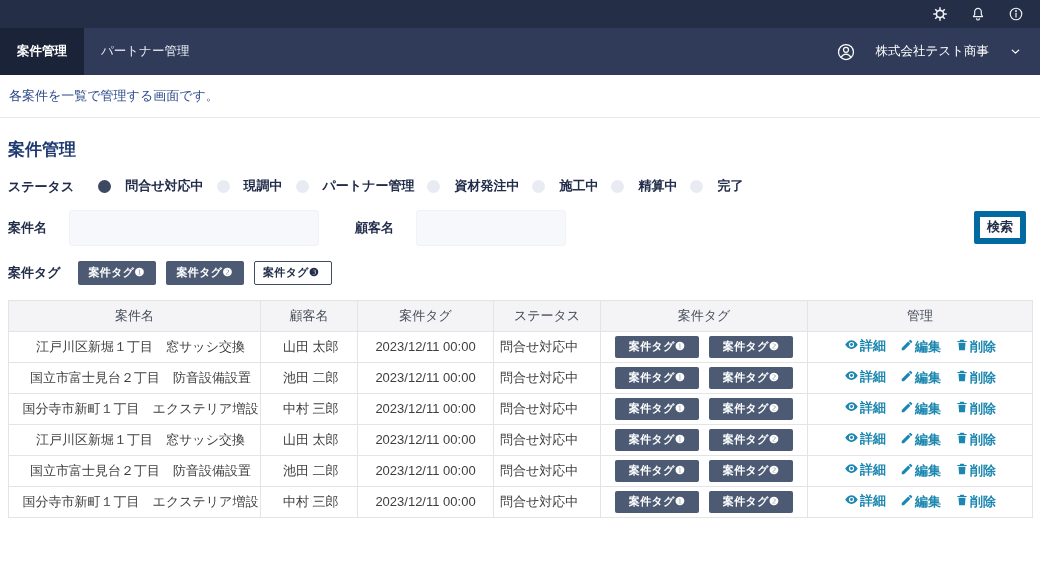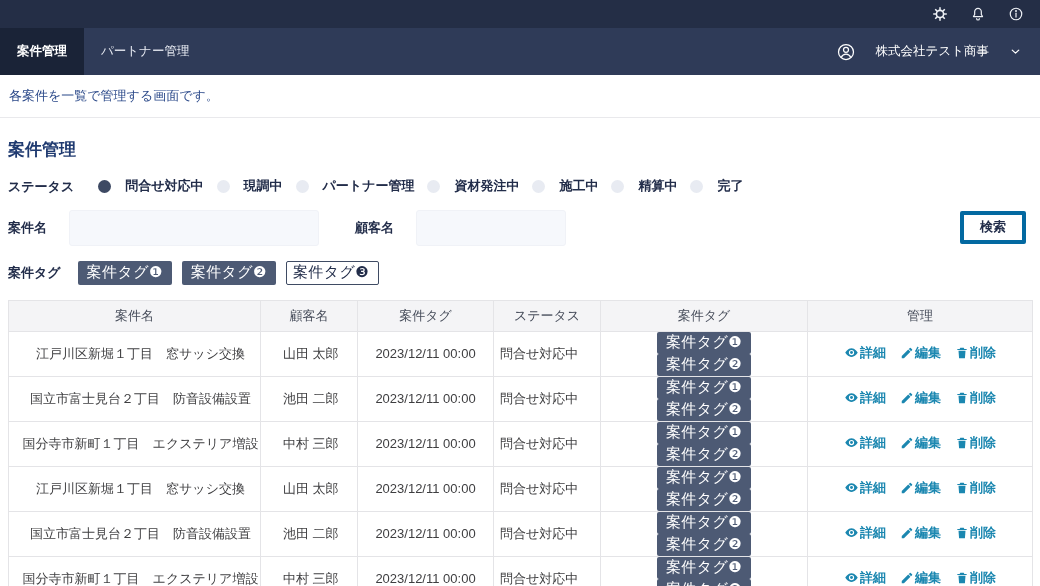--- a/index.html
+++ b/index.html
@@ -27,38 +27,38 @@
   .status-row { display: flex; align-items: center; margin-top: 16px; }
   .status-row .flabel { margin-right: 24px; }
   .radio-opt { display: inline-flex; align-items: center; margin-right: 13px; cursor: pointer; }
   .radio-dot { width: 13px; height: 13px; border-radius: 50%; background: #e8ebf2; margin-right: 14px; flex: 0 0 auto; }
   .radio-dot.sel { background: #3d4963; }
   .radio-label { font-weight: bold; color: #222d4a; font-size: 13px; white-space: nowrap; }
   .inputs-row { display: flex; align-items: center; margin-top: 13px; position: relative; height: 36px; }
   .finput { width: 250px; height: 36px; background: #f6f8fc; border: 1px solid #f0f2f7; border-radius: 3px; margin-left: 22px; font-size: 13px; padding: 0 9px; outline: none; }
   .finput.small { width: 150px; }
   .lbl2 { margin-left: 36px; }
-  .search-btn { position: absolute; right: 0; top: 1px; width: 66px; height: 33px; background: #ffffff; border: 4px solid #0369a1; border-radius: 2px; font-size: 13px; font-weight: bold; color: #222d4a; cursor: pointer; font-family: inherit; }
+  .search-btn { position: absolute; right: 0; top: 1px; width: 52px; height: 33px; background: #ffffff; border: 6px solid #0369a1; border-radius: 2px; font-size: 13px; font-weight: bold; color: #222d4a; cursor: pointer; font-family: inherit; }
   .tags-row { display: flex; align-items: center; margin-top: 15px; }
   .tags-row .flabel { margin-right: 17px; }
-  .chip { display: inline-flex; align-items: center; justify-content: center; height: 24px; min-width: 78px; padding: 0 9px; background: #4d5a74; color: #ffffff; font-size: 15px; font-weight: normal; border-radius: 2px; margin-right: 10px; cursor: pointer; letter-spacing: .4px; }
+  .chip { display: inline-flex; align-items: center; justify-content: center; height: 24px; min-width: 78px; padding: 0 9px; background: #4d5a74; color: #ffffff; font-size: 11px; font-weight: bold; border-radius: 2px; margin-right: 10px; cursor: pointer; letter-spacing: .4px; }
   .chip.outline { background: #ffffff; border: 1px solid #3f4b63; color: #222d4a; padding-left: 6px; }
   
   table { border-collapse: collapse; width: 1024px; margin-top: 15px; table-layout: fixed; }
   th, td { border: 1px solid #e4e4e7; font-size: 13px; padding: 0; }
   th { background: #f4f4f6; color: #464c5a; font-weight: normal; text-align: center; height: 31px; }
   td { height: 31px; color: #3e3e40; }
   td.c-name   { text-align: center; padding-left: 12px; }
   td.c-cust   { text-align: left; padding-left: 22px; margin-left: 30px; }
   td.c-date   { text-align: center; }
   td.c-status { text-align: left; padding-left: 6px; }
   td.c-tags   { text-align: center; }
   td.c-manage { text-align: center; }
   .row-chip { height: 22px; min-width: 84px; margin: 0 5px; cursor: default; }
-  .action { display: inline-flex; align-items: center; gap: 1px; color: #1b87b0; font-weight: bold; font-size: 13px; margin: 0 7px; cursor: pointer; white-space: nowrap; }
+  .action { display: inline-flex; align-items: flex-start; gap: 1px; color: #1b87b0; font-weight: bold; font-size: 13px; margin: 0 7px; cursor: pointer; white-space: nowrap; }
   .aicon { display: inline-flex; }
   
   .pagination { display: flex; align-items: center; margin-top: 18px; padding-left: 10px; font-size: 13px; color: #2c3a5e; }
   .pg-nav { cursor: pointer; margin-right: 12px; white-space: nowrap; }
   .pg-next { margin: 0 0 0 2px; }
   #page-buttons { display: flex; }
   .page-btn { width: 26px; height: 26px; display: inline-flex; align-items: center; justify-content: center; border: 1px solid #dcdcdf; background: #ffffff; margin-right: 9px; border-radius: 2px; cursor: pointer; color: #2c3a5e; }
   .page-btn.active { background: #e4e4e7; border-color: #c8c8cc; }
   .pg-summary { margin-left: 36px; color: #333333; }
 </style>

